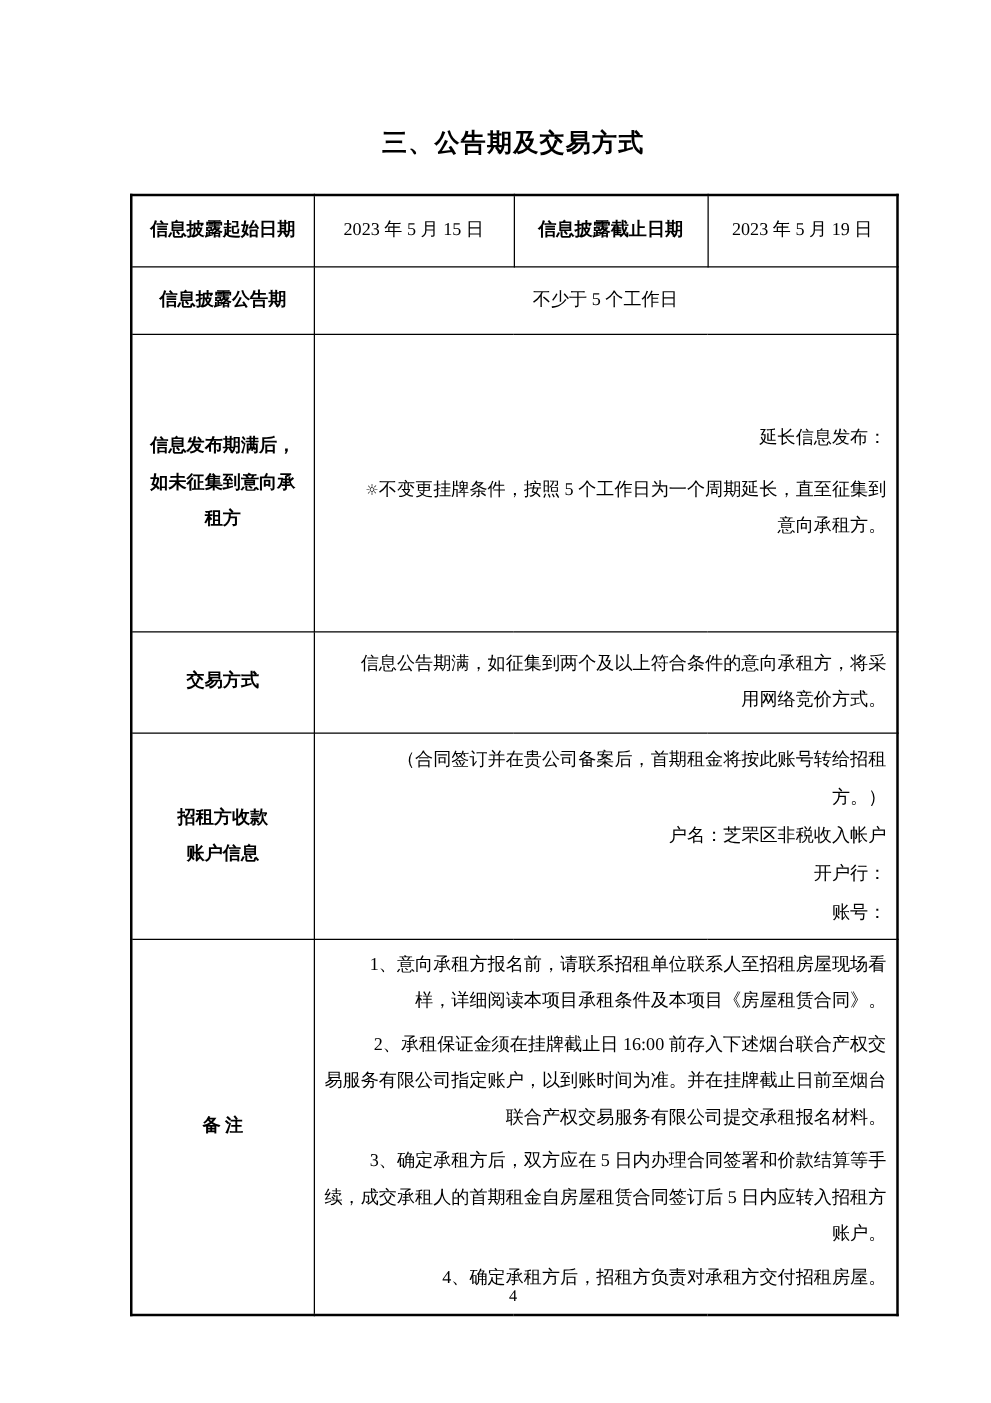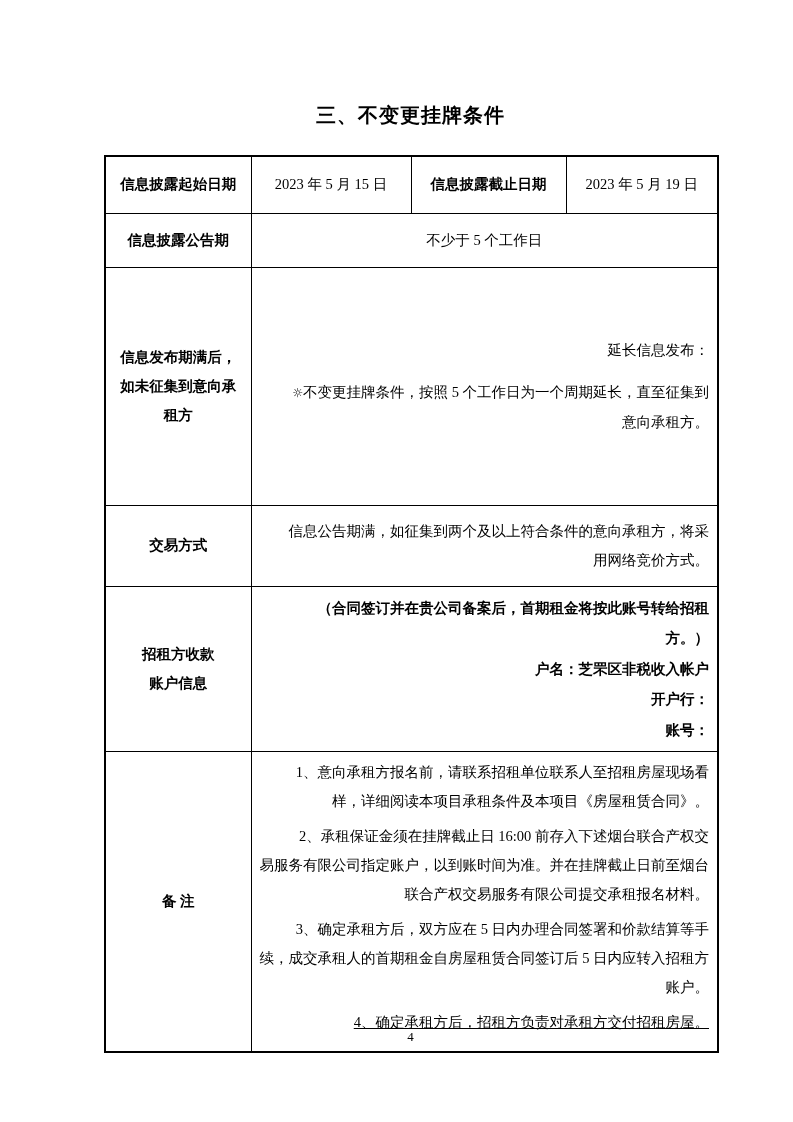--- a/index.html
+++ b/index.html
@@ -58,43 +58,43 @@
     line-height: 29px;
   }
   .content-cell {
     padding: 6px 8px 6px 6px;
     line-height: 29px;
     text-align: right;
   }
   .content-cell p { margin: 0; }
   .indent { text-indent: 2.1em; }
   .gap-below { margin-bottom: 13px !important; }
-  .r5 .content-cell { padding-left: 32px; line-height: 30.5px; font-weight: bold; }
+  .r5 .content-cell { padding-left: 32px; line-height: 30.5px; }
   .r6 .content-cell p { margin-bottom: 6px; }
-  .r6 .content-cell p:last-child { margin-bottom: 8px; text-decoration: underline; }
+  .r6 .content-cell p:last-child { margin-bottom: 8px; }
   .bullet-glyph {
     font-family: "DejaVu Sans", sans-serif;
     font-size: 12px;
   }
   .page-number {
     position: absolute;
     left: 104px;
     top: 1028px;
     width: 613px;
     text-align: center;
     font-size: 13px;
     line-height: 18px;
   }
 </style>
 </head>
 <body>
 
 <div class="page">
 
-  <h1 class="doc-title">三、不变更挂牌条件</h1>
+  <h1 class="doc-title">三、公告期及交易方式</h1>
 
   <table class="main-table">
     <colgroup>
       <col style="width:146px">
       <col style="width:160px">
       <col style="width:155px">
       <col style="width:152px">
     </colgroup>
     <tbody>
       <tr class="r1">

